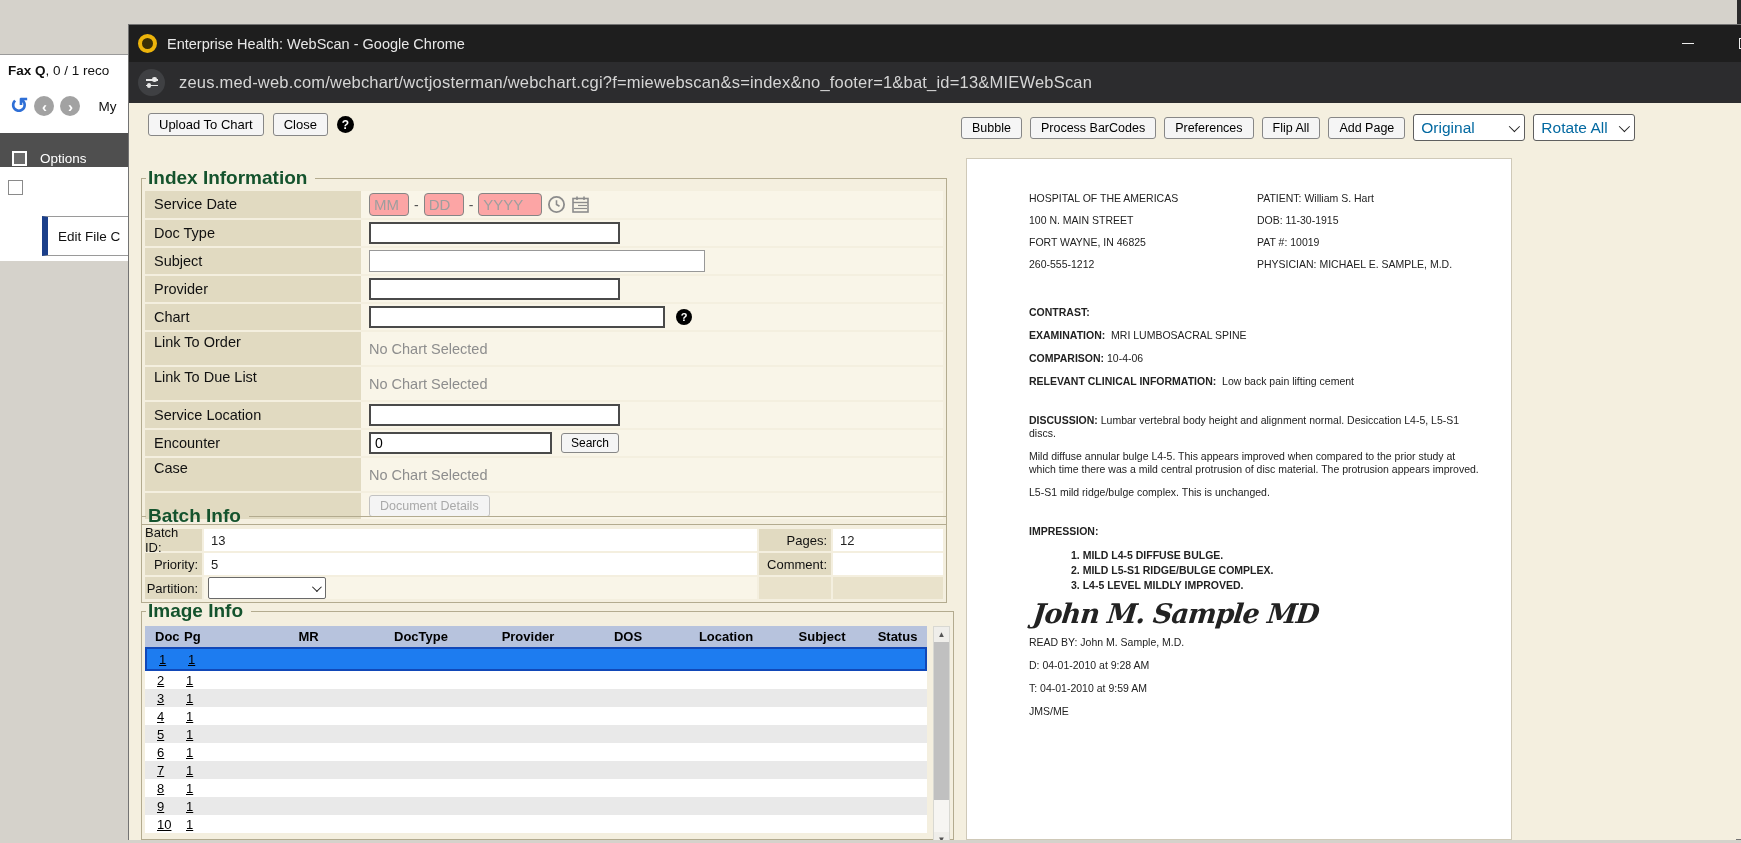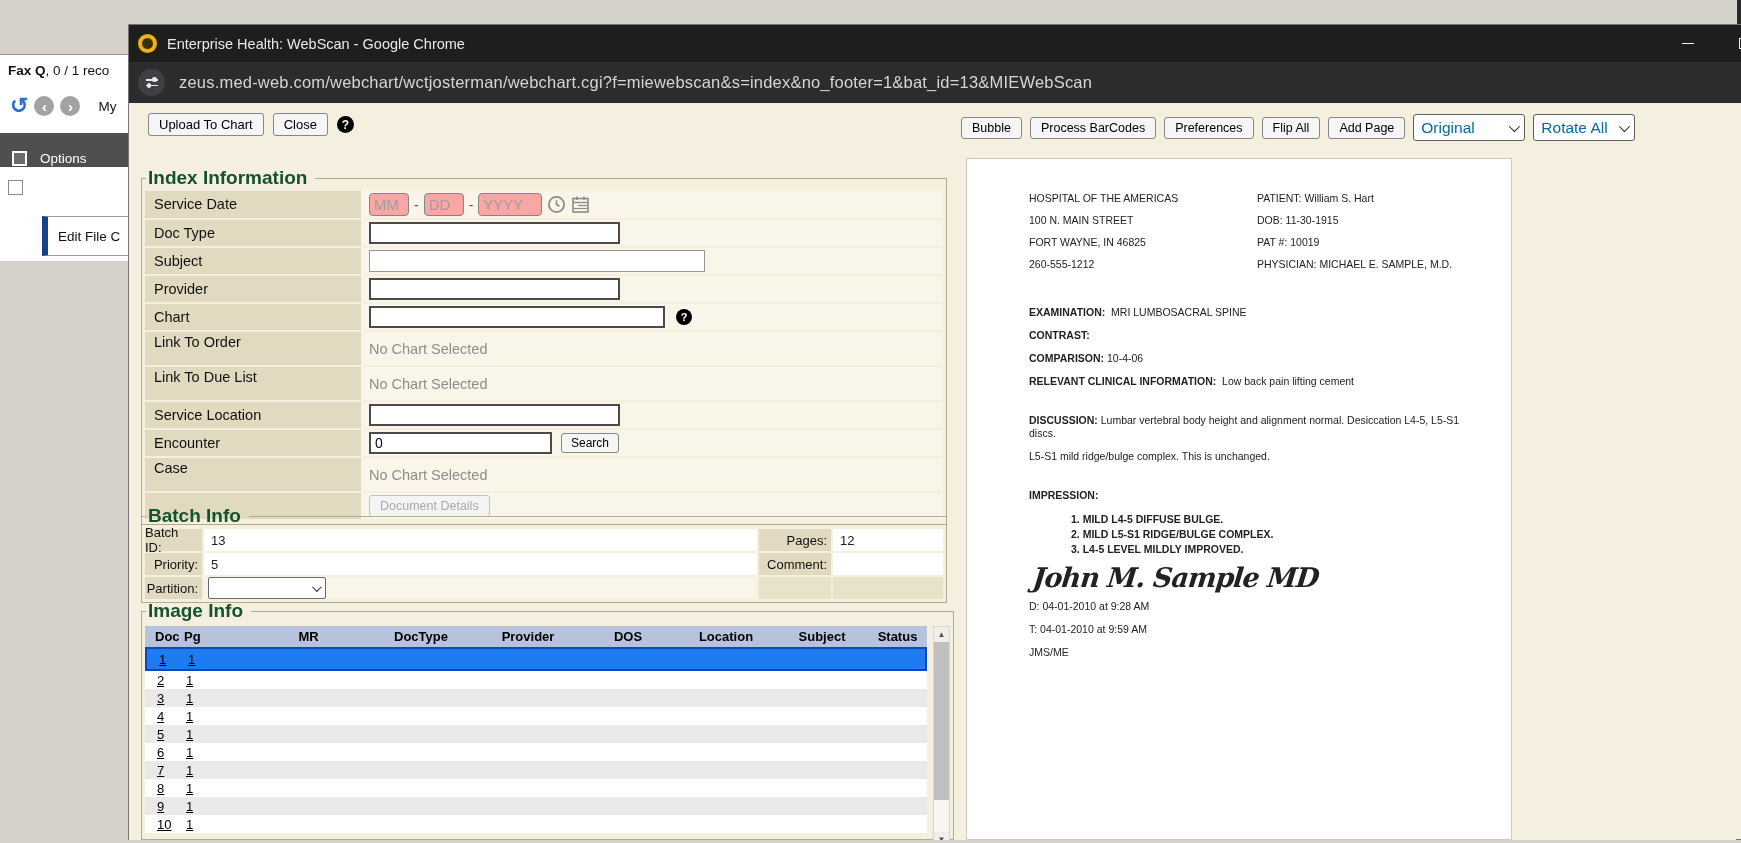--- a/index.html
+++ b/index.html
@@ -409,35 +409,37 @@
             <div class="doc-line">260-555-1212</div>
           </div>
           <div>
             <div class="doc-line">PATIENT: William S. Hart</div>
             <div class="doc-line">DOB: 11-30-1915</div>
             <div class="doc-line">PAT #: 10019</div>
             <div class="doc-line">PHYSICIAN: MICHAEL E. SAMPLE, M.D.</div>
           </div>
         </div>
 
+        <div class="doc-sec"><b>CONTRAST:</b></div>
         <div class="doc-sec"><b>EXAMINATION:</b>&nbsp;&nbsp;<span>MRI LUMBOSACRAL SPINE</span></div>
-        <div class="doc-sec"><b>CONTRAST:</b></div>
         <div class="doc-sec"><b>COMPARISON:</b>&nbsp;<span>10-4-06</span></div>
         <div class="doc-sec"><b>RELEVANT CLINICAL INFORMATION:</b>&nbsp;&nbsp;<span>Low back pain lifting cement</span></div>
 
         <div class="doc-sec gap-lg"><b>DISCUSSION:</b>&nbsp;<span>Lumbar vertebral body height and alignment normal. Desiccation L4-5, L5-S1 discs.</span></div>
+        <div class="doc-sec">Mild diffuse annular bulge L4-5. This appears improved when compared to the prior study at which time there was a mild central protrusion of disc material. The protrusion appears improved.</div>
         <div class="doc-sec">L5-S1 mild ridge/bulge complex. This is unchanged.</div>
 
         <div class="doc-sec gap-lg"><b>IMPRESSION:</b></div>
         <div class="imp-item">1.   MILD L4-5 DIFFUSE BULGE.</div>
         <div class="imp-item">2.   MILD L5-S1 RIDGE/BULGE COMPLEX.</div>
         <div class="imp-item">3.   L4-5 LEVEL MILDLY IMPROVED.</div>
 
         <div class="signature">John M. Sample MD</div>
 
+        <div class="doc-foot">READ BY: John M. Sample, M.D.</div>
         <div class="doc-foot">D: 04-01-2010 at 9:28 AM</div>
         <div class="doc-foot">T: 04-01-2010 at 9:59 AM</div>
         <div class="doc-foot">JMS/ME</div>
       </div>
     </div>
 
   </div>
 </div>
 
 </body></html>

